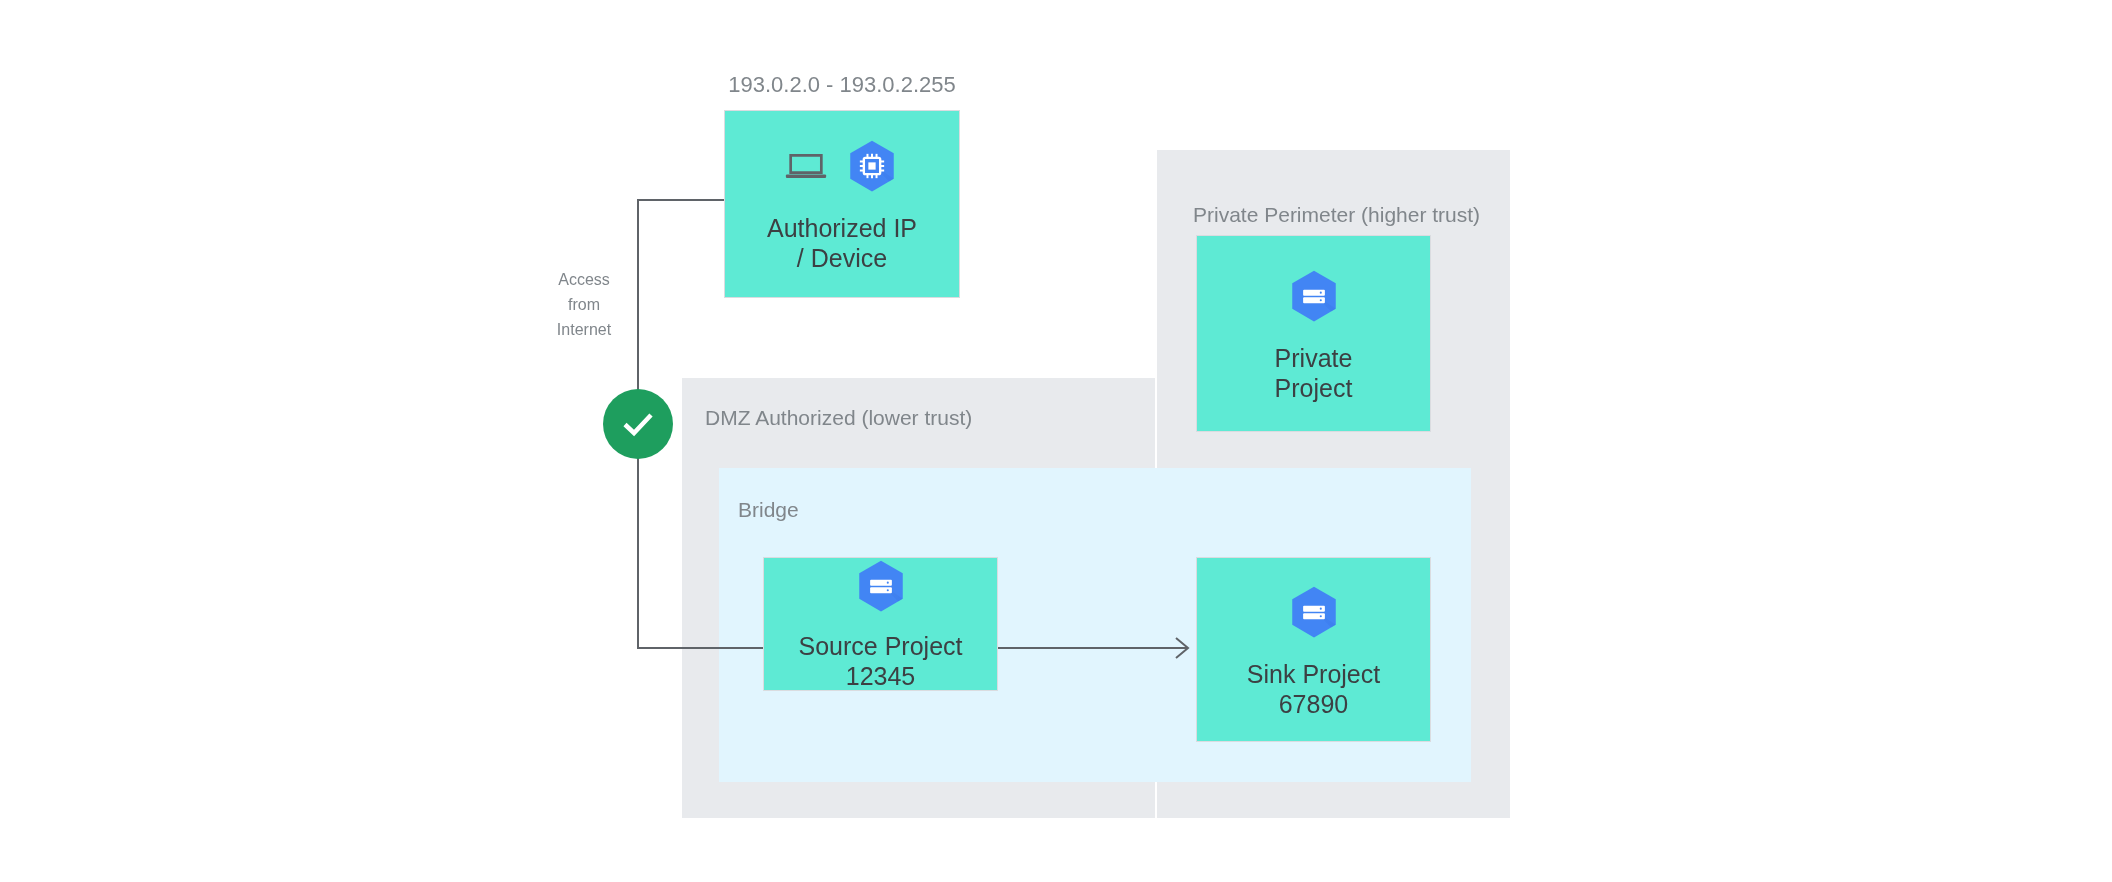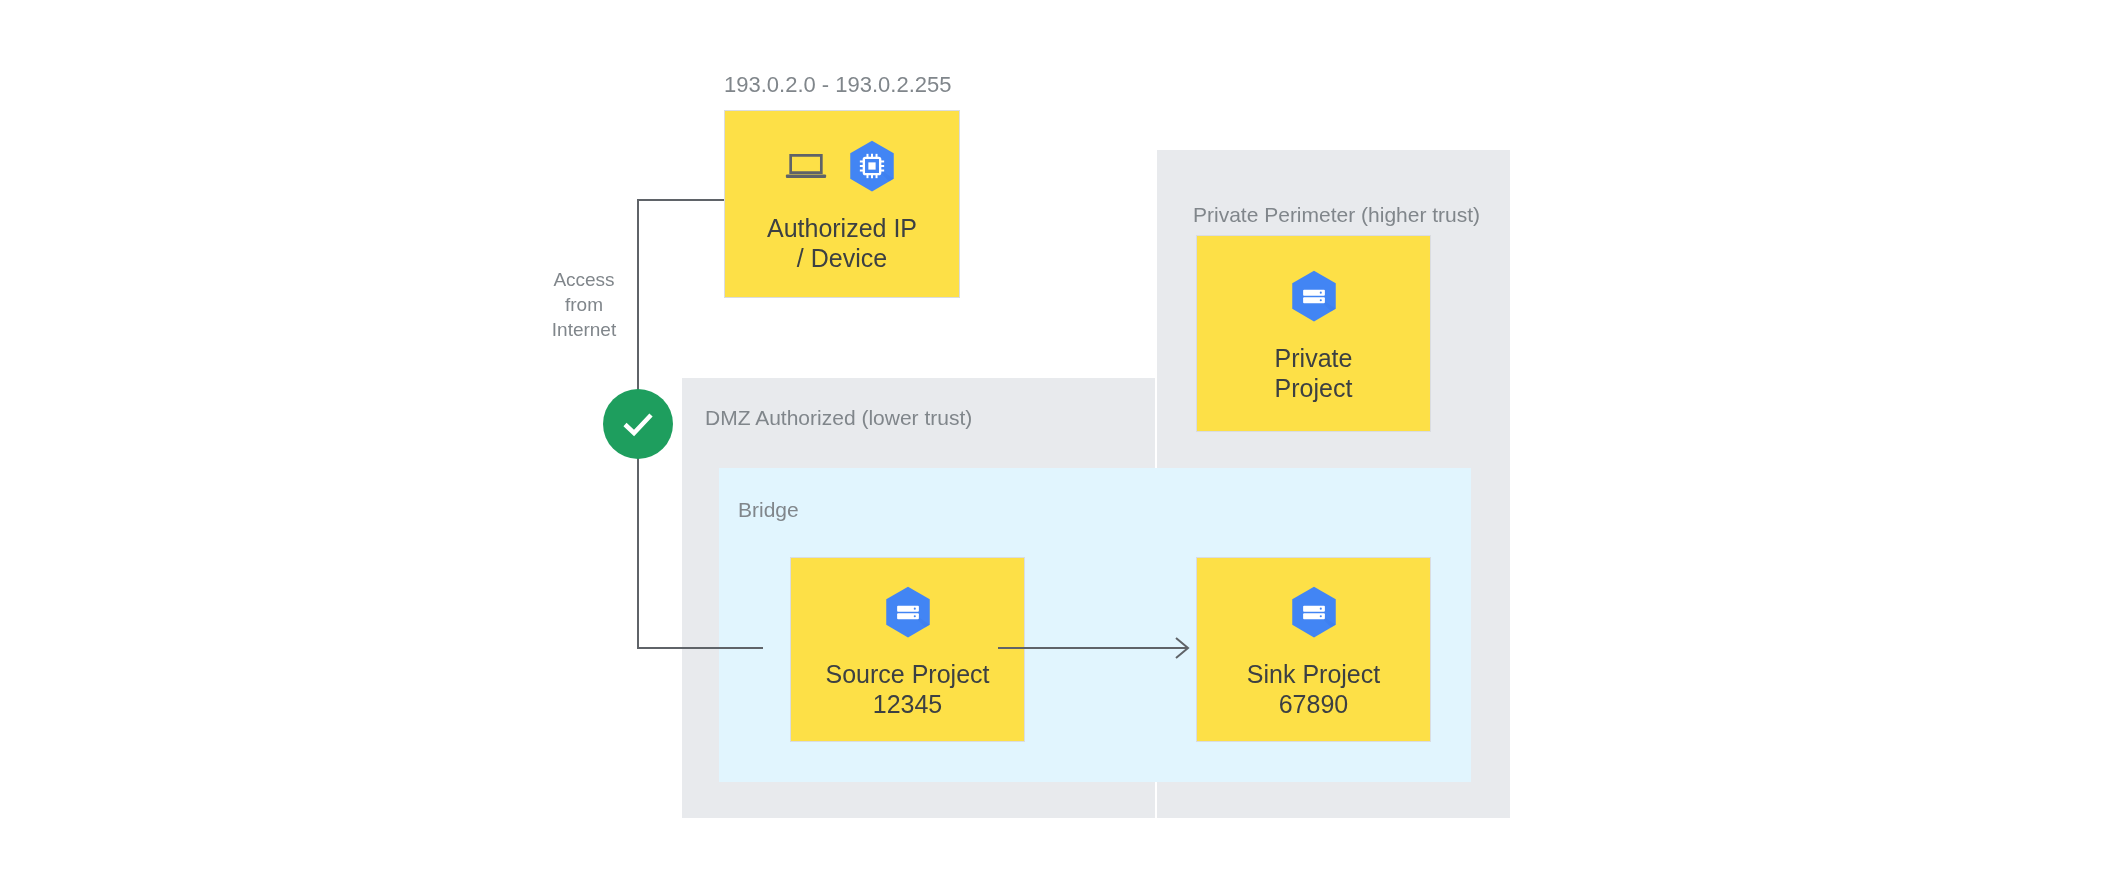--- a/index.html
+++ b/index.html
@@ -33,21 +33,21 @@
     white-space: nowrap;
   }
   .bridge-panel {
     position: absolute;
     background: #e1f5fe;
   }
 
   
   .card {
     position: absolute;
-    background: #fde047;
+    background: #5eead4;
     border: 1px solid #dadce0;
     box-sizing: border-box;
     display: flex;
     flex-direction: column;
     align-items: center;
     justify-content: center;
   }
   .card-icons {
     display: flex;
     align-items: center;
@@ -99,30 +99,31 @@
     display: flex;
     align-items: center;
     justify-content: center;
   }
   .check-badge svg { display: block; }
 
   
   .free-text {
     position: absolute;
     color: #80868b;
-    font-size: 19px;
+    font-size: 16px;
     line-height: 25px;
     white-space: pre-line;
   }
   .ip-range {
     position: absolute;
     color: #80868b;
     font-size: 22px;
     line-height: 26px;
     white-space: nowrap;
+    text-align: center;
   }
 </style>
 </head>
 <body>
 
 <div id="canvas">
 
   <div class="panel" style="left:1157px; top:150px; width:353px; height:668px;"></div>
   <div class="panel-label" style="left:1193px; top:178px;margin-top:24px;">Private Perimeter (higher trust)</div>
 
@@ -215,21 +216,21 @@
         <rect x="20" y="25" width="24" height="6.6" rx="1" fill="#ffffff"></rect>
         <rect x="20" y="33.4" width="24" height="6.6" rx="1" fill="#ffffff"></rect>
         <circle cx="39.5" cy="28.3" r="1.15" fill="#4285f4"></circle>
         <circle cx="39.5" cy="36.7" r="1.15" fill="#4285f4"></circle>
       </svg>
     </div>
     <div class="card-label">Private
 Project</div>
   </div>
 
-  <div class="card" style="left:763px; top:557px; width:235px; height:185px;margin-left:27px;">
+  <div class="card" style="left:763px; top:557px; width:235px; height:134px;">
     <div class="card-icons">
       <svg class="icon-hex" viewBox="0 0 64 64">
         <defs>
           <linearGradient id="hexShadeC" x1="0" y1="0" x2="1" y2="1">
             <stop offset="0" stop-color="#3f7ff0" stop-opacity="0.18"></stop>
             <stop offset="1" stop-color="#2f6ad9" stop-opacity="0.30"></stop>
           </linearGradient>
           <clipPath id="hexClipC">
             <polygon points="32,4 56,18 56,46 32,60 8,46 8,18"></polygon>
           </clipPath>

